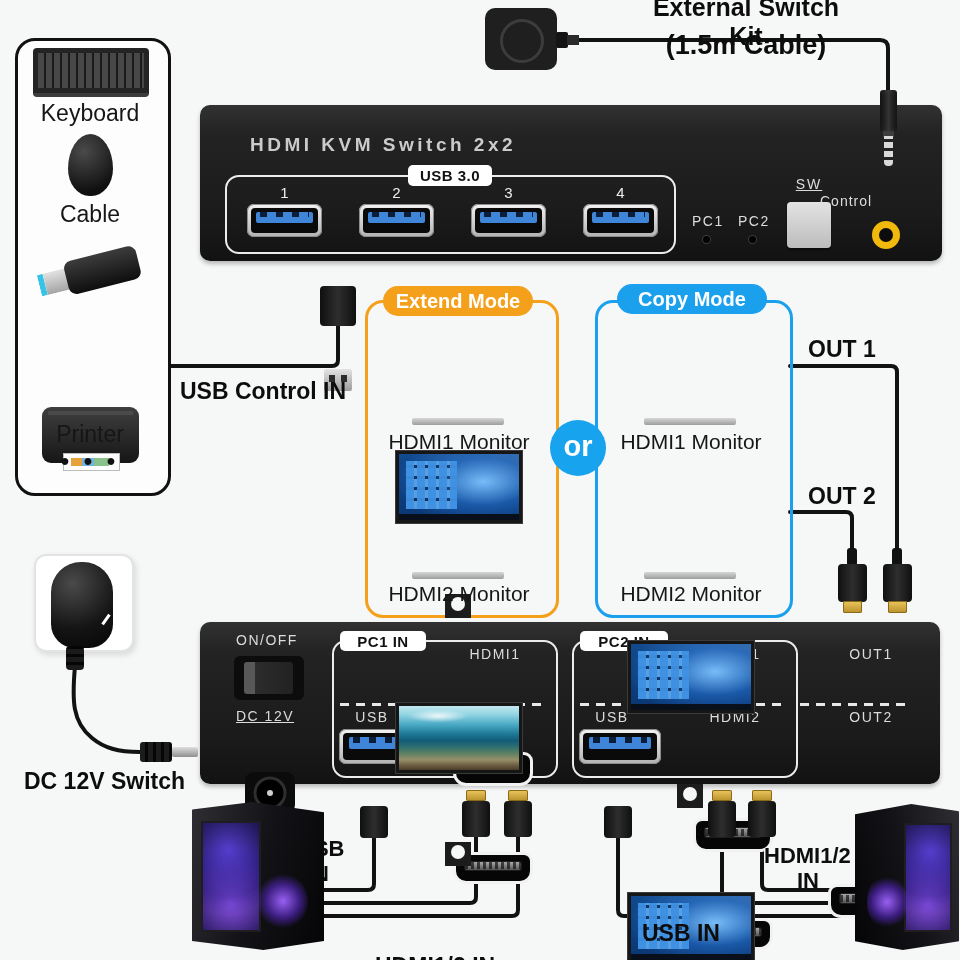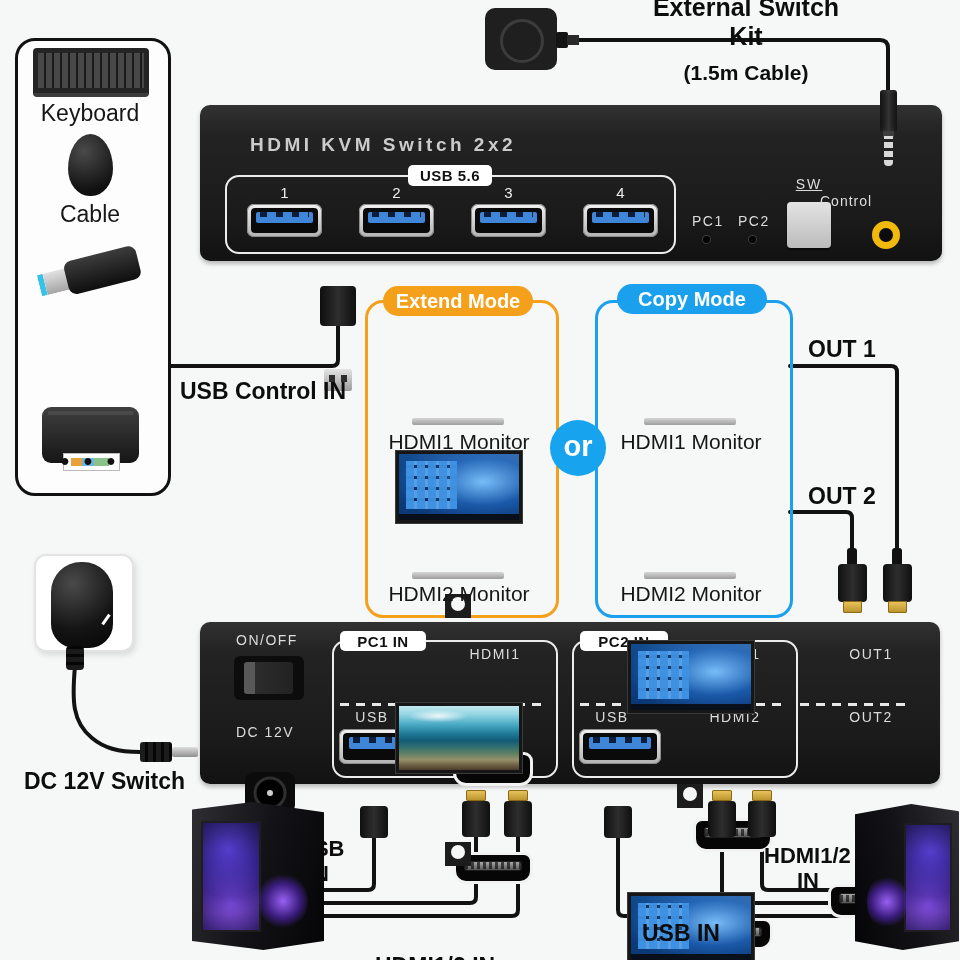--- a/index.html
+++ b/index.html
@@ -134,41 +134,42 @@
   <div class="abs ctr lbl-med" style="left:15px;top:200px;width:150px;height:28px;font-size:23px;z-index:5;">Cable</div>
   <div class="abs" style="left:38px;top:252px;width:106px;height:44px;transform:rotate(-14deg);z-index:5;">
     <div class="abs udisk-tip" style="left:0;top:10px;width:28px;height:22px;"></div>
     <div class="abs udisk-body" style="left:28px;top:4px;width:74px;height:34px;"></div>
   </div>
   <div class="abs printer" style="left:42px;top:358px;width:97px;height:56px;z-index:5;">
     <div class="paper">
         <i></i>
       </div>
   </div>
+  <div class="abs ctr lbl-med" style="left:15px;top:420px;width:150px;height:28px;font-size:23px;z-index:5;">Printer</div>
   <div class="abs ctr" style="left:15px;top:446px;width:150px;height:30px;font-size:24px;font-weight:bold;letter-spacing:4px;z-index:5;">• • •</div>
 
   <div class="abs" style="left:485px;top:8px;width:72px;height:62px;background:#1f1f1f;border-radius:10px;z-index:5;">
     <div class="abs" style="left:15px;top:11px;width:38px;height:38px;border:3px solid #3c3c3c;border-radius:50%;"></div>
   </div>
   <div class="abs" style="left:556px;top:32px;width:12px;height:16px;background:#141414;border-radius:2px;z-index:5;"></div>
   <div class="abs" style="left:567px;top:35px;width:12px;height:10px;background:#2a2a2a;z-index:5;"></div>
   <div class="abs ctr lbl-bold" style="left:638px;top:9px;width:216px;height:26px;font-size:25px;z-index:5;">External Switch Kit</div>
-  <div class="abs ctr lbl-bold" style="left:638px;top:60px;width:216px;height:26px;font-size:21px;z-index:5;text-align:right;">(1.5m Cable)</div>
+  <div class="abs ctr lbl-bold" style="left:638px;top:32px;width:216px;height:26px;font-size:27px;z-index:5;text-align:right;">(1.5m Cable)</div>
 
   <div class="abs" style="left:880px;top:90px;width:17px;height:42px;border-radius:3px;z-index:7;
        background:linear-gradient(90deg,#0c0c0c,#343434 50%,#0c0c0c);
        box-shadow:inset 0 0 6px rgba(255,255,255,.08);"></div>
   <div class="abs" style="left:883px;top:131px;width:11px;height:6px;background:#3d3d3d;z-index:7;"></div>
   <div class="abs" style="left:884px;top:136px;width:9px;height:30px;border-radius:0 0 4px 4px;z-index:7;
        background:repeating-linear-gradient(0deg,#d9d9d9 0 6px,#222 6px 9px);"></div>
 
   <div class="abs device" style="left:200px;top:105px;width:742px;height:156px;">
     <div class="abs" style="left:50px;top:29px;width:320px;font-size:19px;font-weight:bold;letter-spacing:3.5px;color:#cbcbcb;white-space:nowrap;">HDMI KVM Switch 2x2</div>
     <div class="abs outline-box" style="left:25px;top:70px;width:447px;height:75px;"></div>
-    <div class="abs pill-white" style="left:208px;top:60px;width:84px;height:21px;">USB 5.6</div>
+    <div class="abs pill-white" style="left:208px;top:60px;width:84px;height:21px;">USB 3.0</div>
 
     <div class="abs ctr" style="left:47px;top:78px;width:75px;height:18px;color:#ededed;font-size:15px;">1</div>
     <div class="abs ctr" style="left:159px;top:78px;width:75px;height:18px;color:#ededed;font-size:15px;">2</div>
     <div class="abs ctr" style="left:271px;top:78px;width:75px;height:18px;color:#ededed;font-size:15px;">3</div>
     <div class="abs ctr" style="left:383px;top:78px;width:75px;height:18px;color:#ededed;font-size:15px;">4</div>
 
     <div class="abs usb-port" style="left:47px;top:99px;width:67px;height:25px;">
         <div class="usb-cav">
           <div class="usb-tab"></div>
         </div>
@@ -264,21 +265,21 @@
        background:repeating-linear-gradient(0deg,#1a1a1a 0 5px,#060606 5px 8px);border-radius:4px;"></div>
   <div class="abs" style="left:140px;top:742px;width:32px;height:20px;border-radius:3px;z-index:5;
        background:repeating-linear-gradient(90deg,#1c1c1c 0 5px,#060606 5px 8px);"></div>
   <div class="abs" style="left:172px;top:747px;width:26px;height:10px;border-radius:2px;z-index:5;
        background:linear-gradient(180deg,#dedede,#8f8f8f);"></div>
   <div class="abs lbl-bold" style="left:24px;top:768px;font-size:23px;z-index:5;white-space:nowrap;">DC 12V Switch</div>
 
   <div class="abs device" style="left:200px;top:622px;width:740px;height:162px;">
     <div class="abs dev-lbl" style="left:36px;top:10px;">ON/OFF</div>
     <div class="abs rocker" style="left:34px;top:34px;width:70px;height:44px;"></div>
-    <div class="abs dev-lbl" style="left:36px;top:102px;">DC 12V</div>
+    <div class="abs dev-lbl" style="left:36px;top:86px;text-decoration:underline;">DC 12V</div>
     <div class="abs dcjack" style="left:45px;top:106px;width:50px;height:42px;"></div>
 
     <div class="abs outline-box" style="left:132px;top:18px;width:222px;height:134px;"></div>
     <div class="abs pill-white" style="left:140px;top:9px;width:86px;height:20px;">PC1 IN</div>
     <div class="abs ctr dev-lbl" style="left:258px;top:24px;width:74px;">HDMI1</div>
     <div class="abs hdmi-port" style="left:253px;top:44px;width:74px;height:28px;"></div>
     <div class="abs dashed" style="left:140px;top:81px;width:206px;"></div>
     <div class="abs ctr dev-lbl" style="left:142px;top:87px;width:60px;">USB</div>
     <div class="abs usb-port" style="left:139px;top:107px;width:74px;height:27px;">
         <div class="usb-cav">

